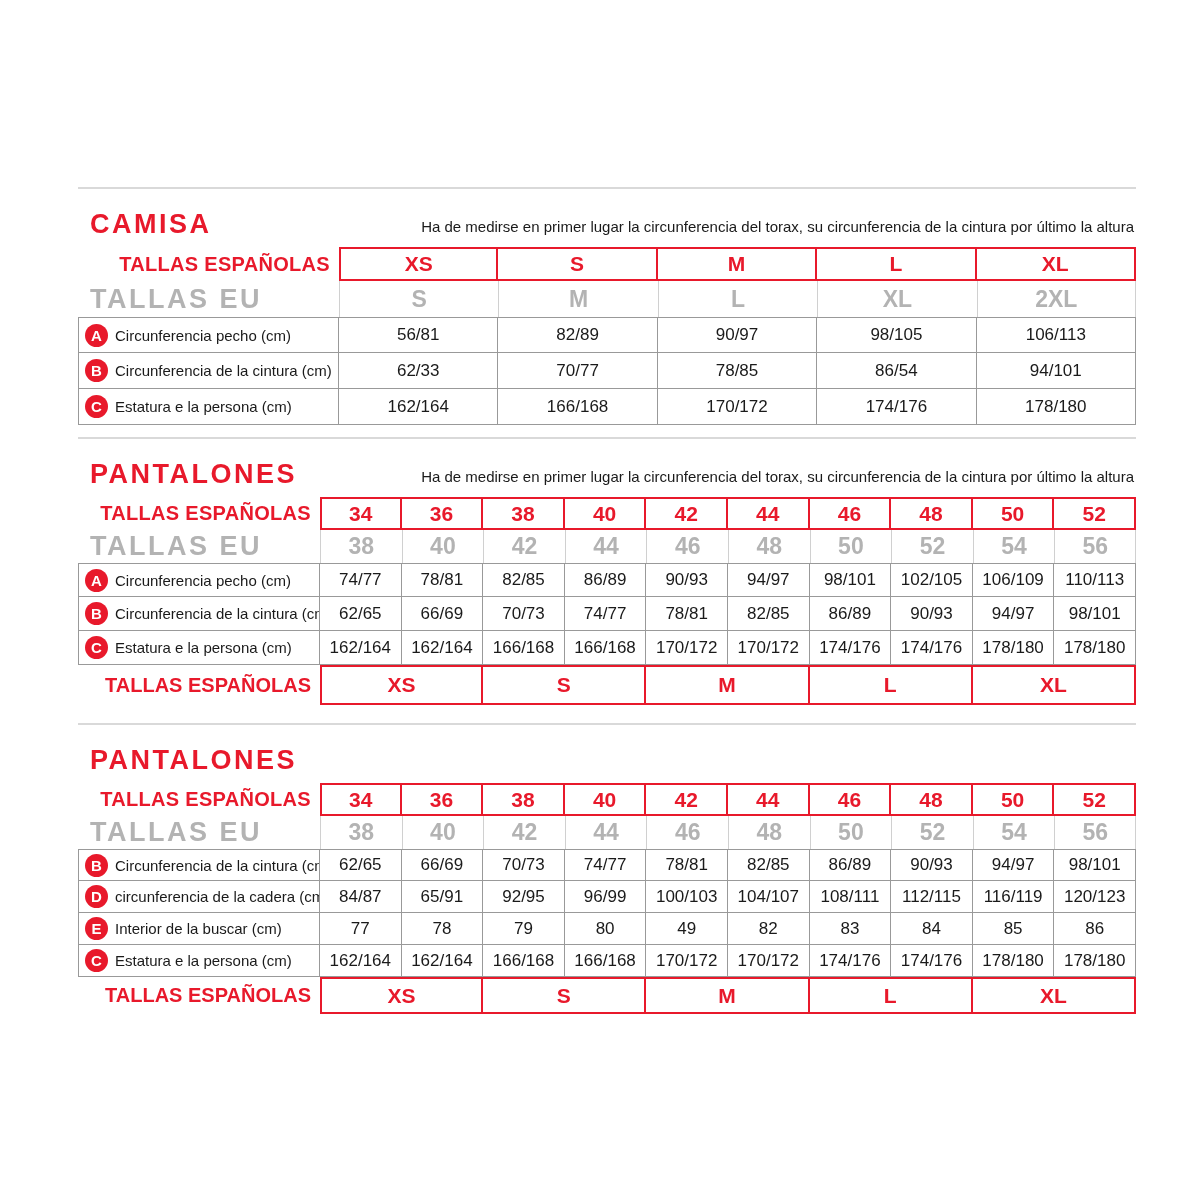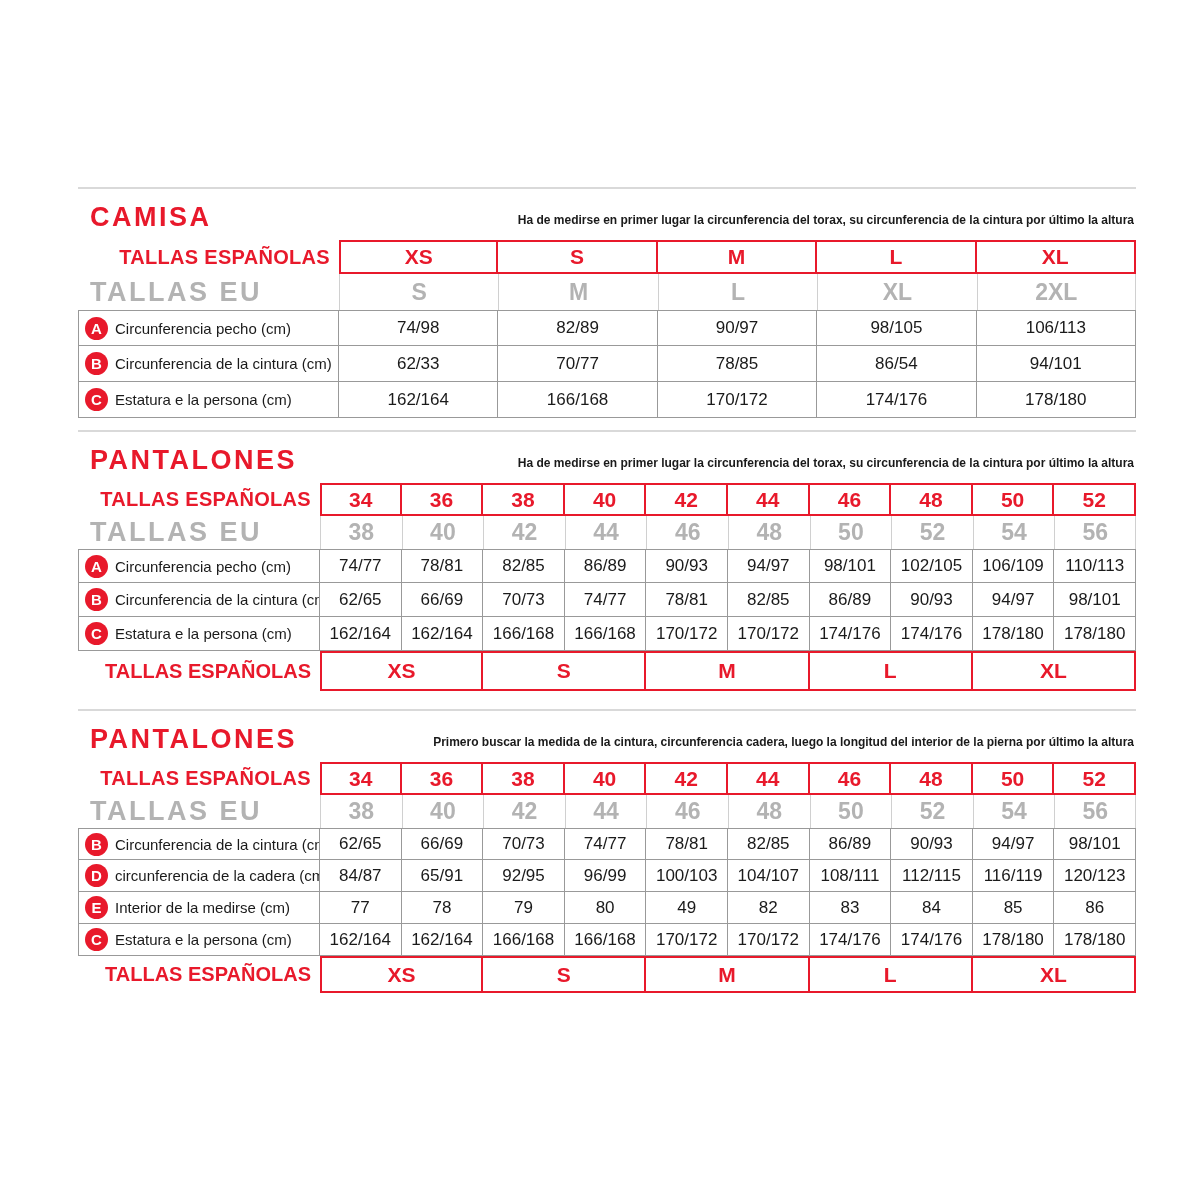--- a/index.html
+++ b/index.html
@@ -4,23 +4,23 @@
 <style>
   * { margin:0; padding:0; box-sizing:border-box; }
   html,body { background:#ffffff; }
   .page {
     position:relative; width:1200px; height:1200px; background:#ffffff;
     font-family:"Liberation Sans","DejaVu Sans",sans-serif; overflow:hidden;
     --red:#e8192b; --graytxt:#b3b3b3; --bgray:#999999; --divgray:#d0d0d0; --rule:#d9d9d9; --ink:#1a1a1a;
   }
   .content { position:absolute; left:78px; top:187px; width:1058px; }
   .rule { height:2px; background:var(--rule); }
-  .sec-head { display:flex; justify-content:space-between; align-items:flex-end; padding:15px 2px 9px 12px; }
+  .sec-head { display:flex; justify-content:space-between; align-items:flex-end; padding:22px 2px 9px 12px; }
   .sec-title { color:var(--red); font-size:27px; font-weight:bold; letter-spacing:2.5px; line-height:1; white-space:nowrap; }
-  .sec-note { font-size:12px; color:var(--ink); text-align:right; line-height:1.15; padding-bottom:3px; white-space:nowrap;font-weight:bold; }
+  .sec-note { font-size:15px; color:var(--ink); text-align:right; line-height:1.15; padding-bottom:3px; white-space:nowrap; }
   .row { display:grid; align-items:stretch; }
   
   .lab-es { display:flex; align-items:center; justify-content:flex-end; padding-right:9px;
             color:var(--red); font-weight:bold; font-size:20px; letter-spacing:0.3px; white-space:nowrap; }
   .cell-es { border:2.5px solid var(--red); display:flex; align-items:center; justify-content:center;
              color:var(--red); font-weight:bold; font-size:21px; }
   .cell-es:not(.first) { border-left:none; }
   
   .lab-eu { display:flex; align-items:center; padding-left:12px; color:var(--graytxt);
             font-weight:bold; font-size:27px; letter-spacing:2.5px; white-space:nowrap; }
@@ -76,21 +76,21 @@
           <div class="cell-eu">M</div>
           <div class="cell-eu">L</div>
           <div class="cell-eu">XL</div>
           <div class="cell-eu last">2XL</div>
         </div>
         <div class="row row-data" style="grid-template-columns: 261px repeat(5, 1fr);">
           <div class="lab-data">
             <span class="badge">A</span>
             <span class="lab-text">Circunferencia pecho (cm)</span>
           </div>
-          <div class="cell-data noleft">74/98</div>
+          <div class="cell-data noleft">56/81</div>
           <div class="cell-data noleft">82/89</div>
           <div class="cell-data noleft">90/97</div>
           <div class="cell-data noleft">98/105</div>
           <div class="cell-data noleft">106/113</div>
         </div>
         <div class="row row-data" style="grid-template-columns: 261px repeat(5, 1fr);">
           <div class="lab-data notop">
             <span class="badge">B</span>
             <span class="lab-text">Circunferencia de la cintura (cm)</span>
           </div>
@@ -198,21 +198,20 @@
           <div class="cell-foot">S</div>
           <div class="cell-foot">M</div>
           <div class="cell-foot">L</div>
           <div class="cell-foot">XL</div>
         </div>
       </section>
       <section class="size-section s-pantalones">
         <div class="rule"></div>
         <div class="sec-head">
           <h2 class="sec-title">PANTALONES</h2>
-          <p class="sec-note">Primero buscar la medida de la cintura, circunferencia cadera, luego la longitud del interior de la pierna por último la altura</p>
         </div>
         <div class="row row-es" style="grid-template-columns: 242px repeat(10, 1fr);">
           <div class="lab-es">TALLAS ESPAÑOLAS</div>
           <div class="cell-es first">34</div>
           <div class="cell-es">36</div>
           <div class="cell-es">38</div>
           <div class="cell-es">40</div>
           <div class="cell-es">42</div>
           <div class="cell-es">44</div>
           <div class="cell-es">46</div>
@@ -261,21 +260,21 @@
           <div class="cell-data noleft notop">100/103</div>
           <div class="cell-data noleft notop">104/107</div>
           <div class="cell-data noleft notop">108/111</div>
           <div class="cell-data noleft notop">112/115</div>
           <div class="cell-data noleft notop">116/119</div>
           <div class="cell-data noleft notop">120/123</div>
         </div>
         <div class="row row-data" style="grid-template-columns: 242px repeat(10, 1fr);">
           <div class="lab-data notop">
             <span class="badge">E</span>
-            <span class="lab-text">Interior de la medirse (cm)</span>
+            <span class="lab-text">Interior de la buscar (cm)</span>
           </div>
           <div class="cell-data noleft notop">77</div>
           <div class="cell-data noleft notop">78</div>
           <div class="cell-data noleft notop">79</div>
           <div class="cell-data noleft notop">80</div>
           <div class="cell-data noleft notop">49</div>
           <div class="cell-data noleft notop">82</div>
           <div class="cell-data noleft notop">83</div>
           <div class="cell-data noleft notop">84</div>
           <div class="cell-data noleft notop">85</div>

